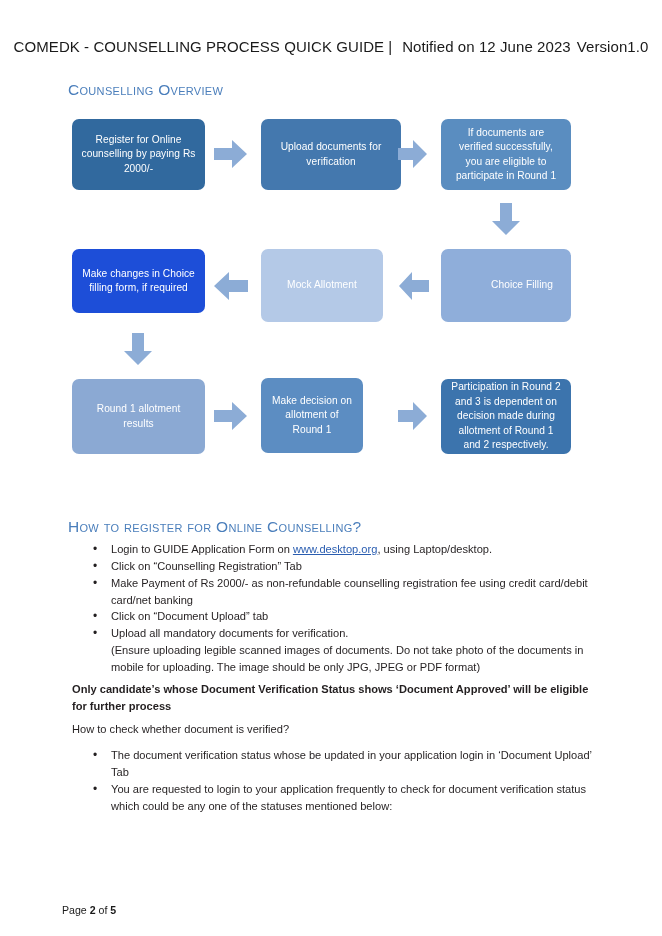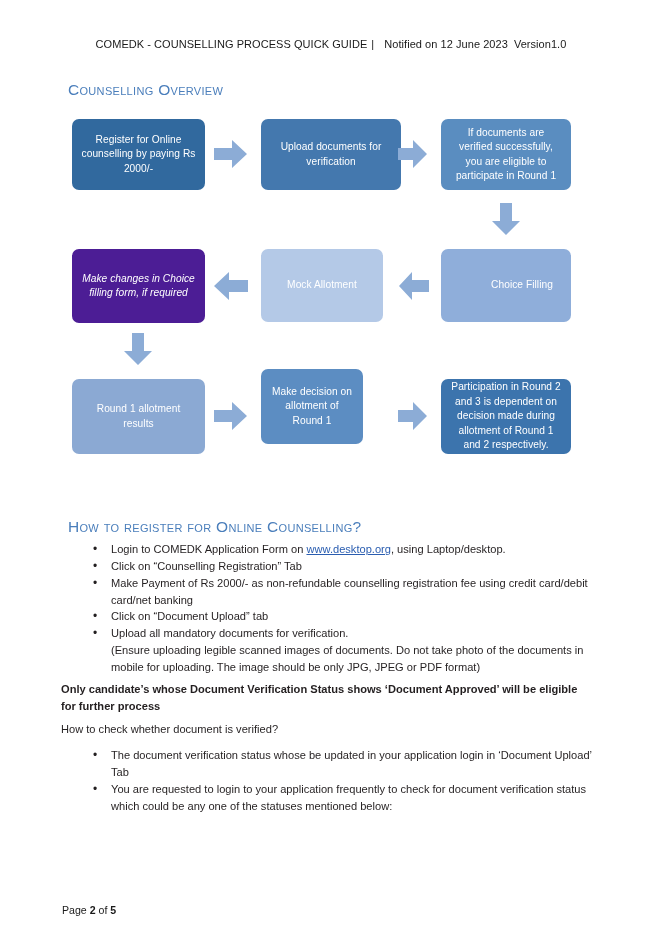--- a/index.html
+++ b/index.html
@@ -22,21 +22,21 @@
     background: #ffffff;
   }
 
   
   .doc-header {
     position: absolute;
     top: 38px;
     left: 0;
     right: 0;
     text-align: center;
-    font-size: 11px;
+    font-size: 15px;
     letter-spacing: .005em;
     color: #1a1a1a;
     white-space: nowrap;
   }
   .doc-header .sep { padding: 0 4px; }
   .doc-header .hdr-gap { padding-left: 6px; }
 
   
   .section-heading {
     position: absolute;
@@ -107,21 +107,21 @@
   .bullets li .sub {
     display: block;
   }
   a.inline-link {
     color: #2a5db0;
     text-decoration: underline;
   }
 
   .para {
     position: absolute;
-    left: 61px;
+    left: 72px;
     width: 527px;
     font-size: 11.1px;
     line-height: 1.52;
     color: #231f20;
     margin: 0;
   }
   .para.bold { font-weight: bold; }
 
   
   .doc-footer {
@@ -189,61 +189,61 @@
     <div class="flow-box" style="left:261px; top:249px; width:122px; height:73px; background:#B4C9E7;">
       <span>Mock Allotment</span>
     </div>
 
     <div class="arrow-left" style="left:213px; top:271px;">
       <svg width="36" height="30" viewBox="0 0 36 30">
         <path d="M35 9 L16 9 L16 1 L1 15 L16 29 L16 21 L35 21 Z" fill="#8CACD6"></path>
       </svg>
     </div>
 
-    <div class="flow-box" style="left:72px; top:249px; width:133px; height:74px; background:#4c1d95;font-style:italic;">
+    <div class="flow-box" style="left:72px; top:249px; width:133px; height:64px; background:#1d4ed8;">
       <span>Make changes in Choice filling form, if required</span>
     </div>
 
     <div class="arrow-down" style="left:123px; top:333px;">
       <svg width="30" height="33" viewBox="0 0 30 33">
         <path d="M9 0 L21 0 L21 18 L29 18 L15 32 L1 18 L9 18 Z" fill="#8CACD6"></path>
       </svg>
     </div>
 
     <div class="flow-box" style="left:72px; top:379px; width:133px; height:75px; background:#8BA9D3;">
       <span>Round 1 allotment results</span>
     </div>
 
     <div class="arrow-right" style="left:214px; top:401px;">
       <svg width="34" height="30" viewBox="0 0 34 30">
         <path d="M0 9 L18 9 L18 1 L33 15 L18 29 L18 21 L0 21 Z" fill="#8CACD6"></path>
       </svg>
     </div>
 
-    <div class="flow-box" style="left:261px; top:369px; width:102px; height:75px; background:#5C8DC2;">
+    <div class="flow-box" style="left:261px; top:378px; width:102px; height:75px; background:#5C8DC2;">
       <span>Make decision on allotment of Round 1</span>
     </div>
 
     <div class="arrow-right" style="left:398px; top:401px;">
       <svg width="30" height="30" viewBox="0 0 30 30">
         <path d="M0 9 L15 9 L15 1 L29 15 L15 29 L15 21 L0 21 Z" fill="#8CACD6"></path>
       </svg>
     </div>
 
     <div class="flow-box" style="left:441px; top:379px; width:130px; height:75px; background:#3C74AD;">
       <span>Participation in Round 2 and 3 is dependent on decision made during allotment of Round 1 and 2 respectively.</span>
     </div>
 
   </div>
 
   <div class="section-heading" id="heading-register">How to register for Online Counselling?</div>
 
   <ul class="bullets" style="top:541px;">
     <li>
-      <span>Login to COMEDK Application Form on </span><a class="inline-link" href="#">www.desktop.org</a><span>,  using Laptop/desktop.</span>
+      <span>Login to GUIDE Application Form on </span><a class="inline-link" href="#">www.desktop.org</a><span>,  using Laptop/desktop.</span>
     </li>
     <li>
       <span>Click on “Counselling Registration” Tab</span>
     </li>
     <li>
       <span>Make Payment of Rs 2000/- as non-refundable counselling registration fee using credit card/debit card/net banking</span>
     </li>
     <li>
       <span>Click on “Document Upload” tab</span>
     </li>

